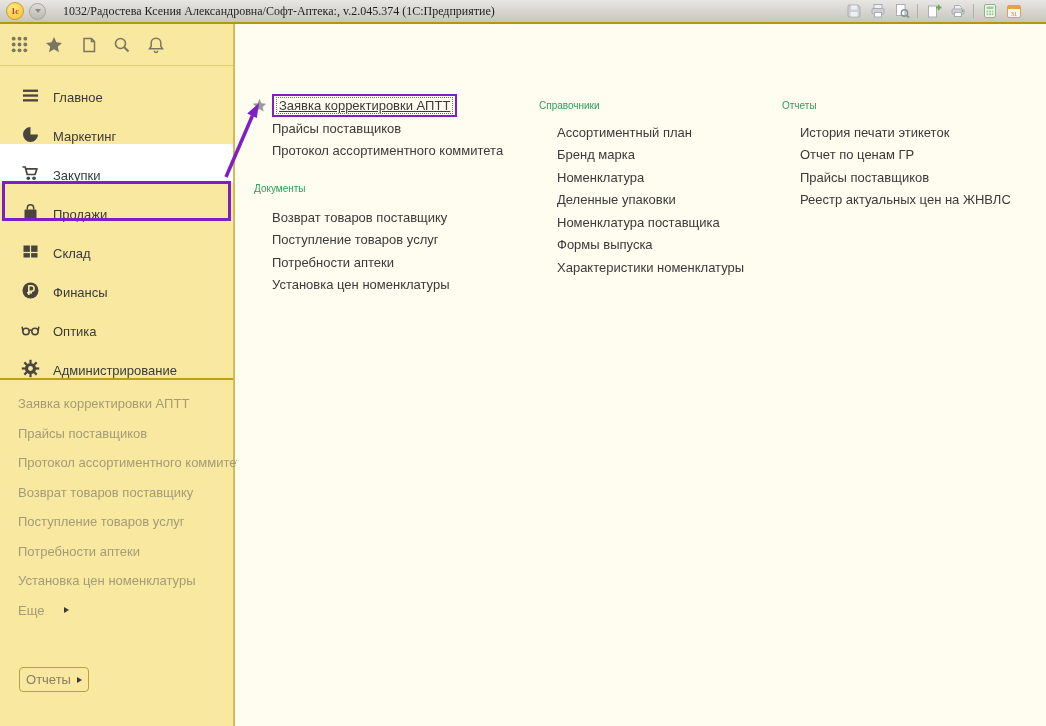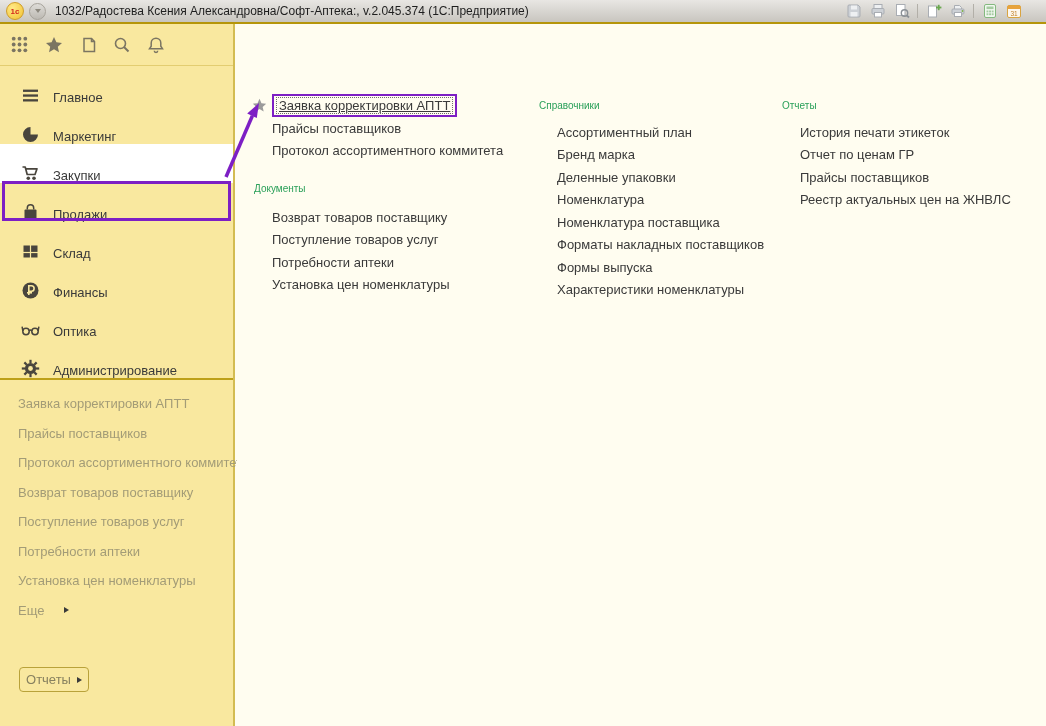--- a/index.html
+++ b/index.html
@@ -2,31 +2,31 @@
 <html><head>
 <meta charset="utf-8">
 <style>
   html,body{margin:0;padding:0;background:#e9e9e9;}
   .screen{position:relative;width:1046px;height:726px;overflow:hidden;
           font-family:"Liberation Sans",sans-serif;background:#fffdf0;
           -webkit-font-smoothing:antialiased;}
   
   .titlebar{position:absolute;left:0;top:0;width:100%;height:22px;
             background:linear-gradient(#e8e6e3,#c8c5bf);
-            display:flex;align-items:center;padding:4px 6px;gap:5px;box-sizing:border-box;}
+            display:flex;align-items:center;padding:4px 6px;gap:5px;box-sizing:border-box;font-family:Liberation Serif, serif;}
   .onec-badge{width:16px;height:16px;border-radius:50%;
               background:radial-gradient(circle at 35% 30%,#ffe987,#f2c230);
               border:1px solid #cf9d2a;color:#d4281c;font-weight:bold;font-size:8px;
               display:flex;align-items:center;justify-content:center;flex:none;}
   .menu-circle{width:15px;height:15px;border-radius:50%;
                background:linear-gradient(#dedcd8,#bcb9b2);border:1px solid #a7a39b;
                display:flex;align-items:center;justify-content:center;flex:none;cursor:pointer;}
   .menu-circle .tri-down{width:0;height:0;border-top:4px solid #8d897f;
                border-left:3.5px solid transparent;border-right:3.5px solid transparent;}
-  .title-text{font-size:12px;color:#1e1e1e;margin-left:4px;white-space:nowrap;}
+  .title-text{font-size:12px;color:#1e1e1e;margin-left:12px;white-space:nowrap;}
   .tb-icons{position:absolute;right:24px;top:2px;display:flex;align-items:center;gap:7px;}
   .tb-btn{width:17px;height:17px;display:flex;align-items:center;justify-content:center;cursor:pointer;}
   .tb-sep{width:1px;height:14px;background:#b2afa8;}
   .accent-line{position:absolute;left:0;top:22px;width:100%;height:2px;background:#b5950a;}
   
   .sidebar{position:absolute;left:0;top:24px;width:235px;bottom:0;background:#f9e89f;
            border-right:2px solid #d3bc52;box-sizing:border-box;}
   .side-toolbar{height:42px;display:flex;align-items:center;padding-left:10px;gap:15px;
                 border-bottom:1px solid #e3cd71;box-sizing:border-box;}
   .side-tb-btn{width:19px;height:19px;color:#7b7562;cursor:pointer;display:flex;
@@ -311,24 +311,23 @@
     <div class="link-row">Поступление товаров услуг</div>
     <div class="link-row">Потребности аптеки</div>
     <div class="link-row">Установка цен номенклатуры</div>
   </div>
 
   <div class="col col2">
     <div class="col-header">Справочники</div>
     <div class="gap4"></div>
     <div class="link-row">Ассортиментный план</div>
     <div class="link-row">Бренд марка</div>
+    <div class="link-row">Номенклатура</div>
     <div class="link-row">Деленные упаковки</div>
-    <div class="link-row">Номенклатура</div>
     <div class="link-row">Номенклатура поставщика</div>
-    <div class="link-row">Форматы накладных поставщиков</div>
     <div class="link-row">Формы выпуска</div>
     <div class="link-row">Характеристики номенклатуры</div>
   </div>
 
   <div class="col col3">
     <div class="col-header">Отчеты</div>
     <div class="gap4"></div>
     <div class="link-row">История печати этикеток</div>
     <div class="link-row">Отчет по ценам ГР</div>
     <div class="link-row">Прайсы поставщиков</div>

